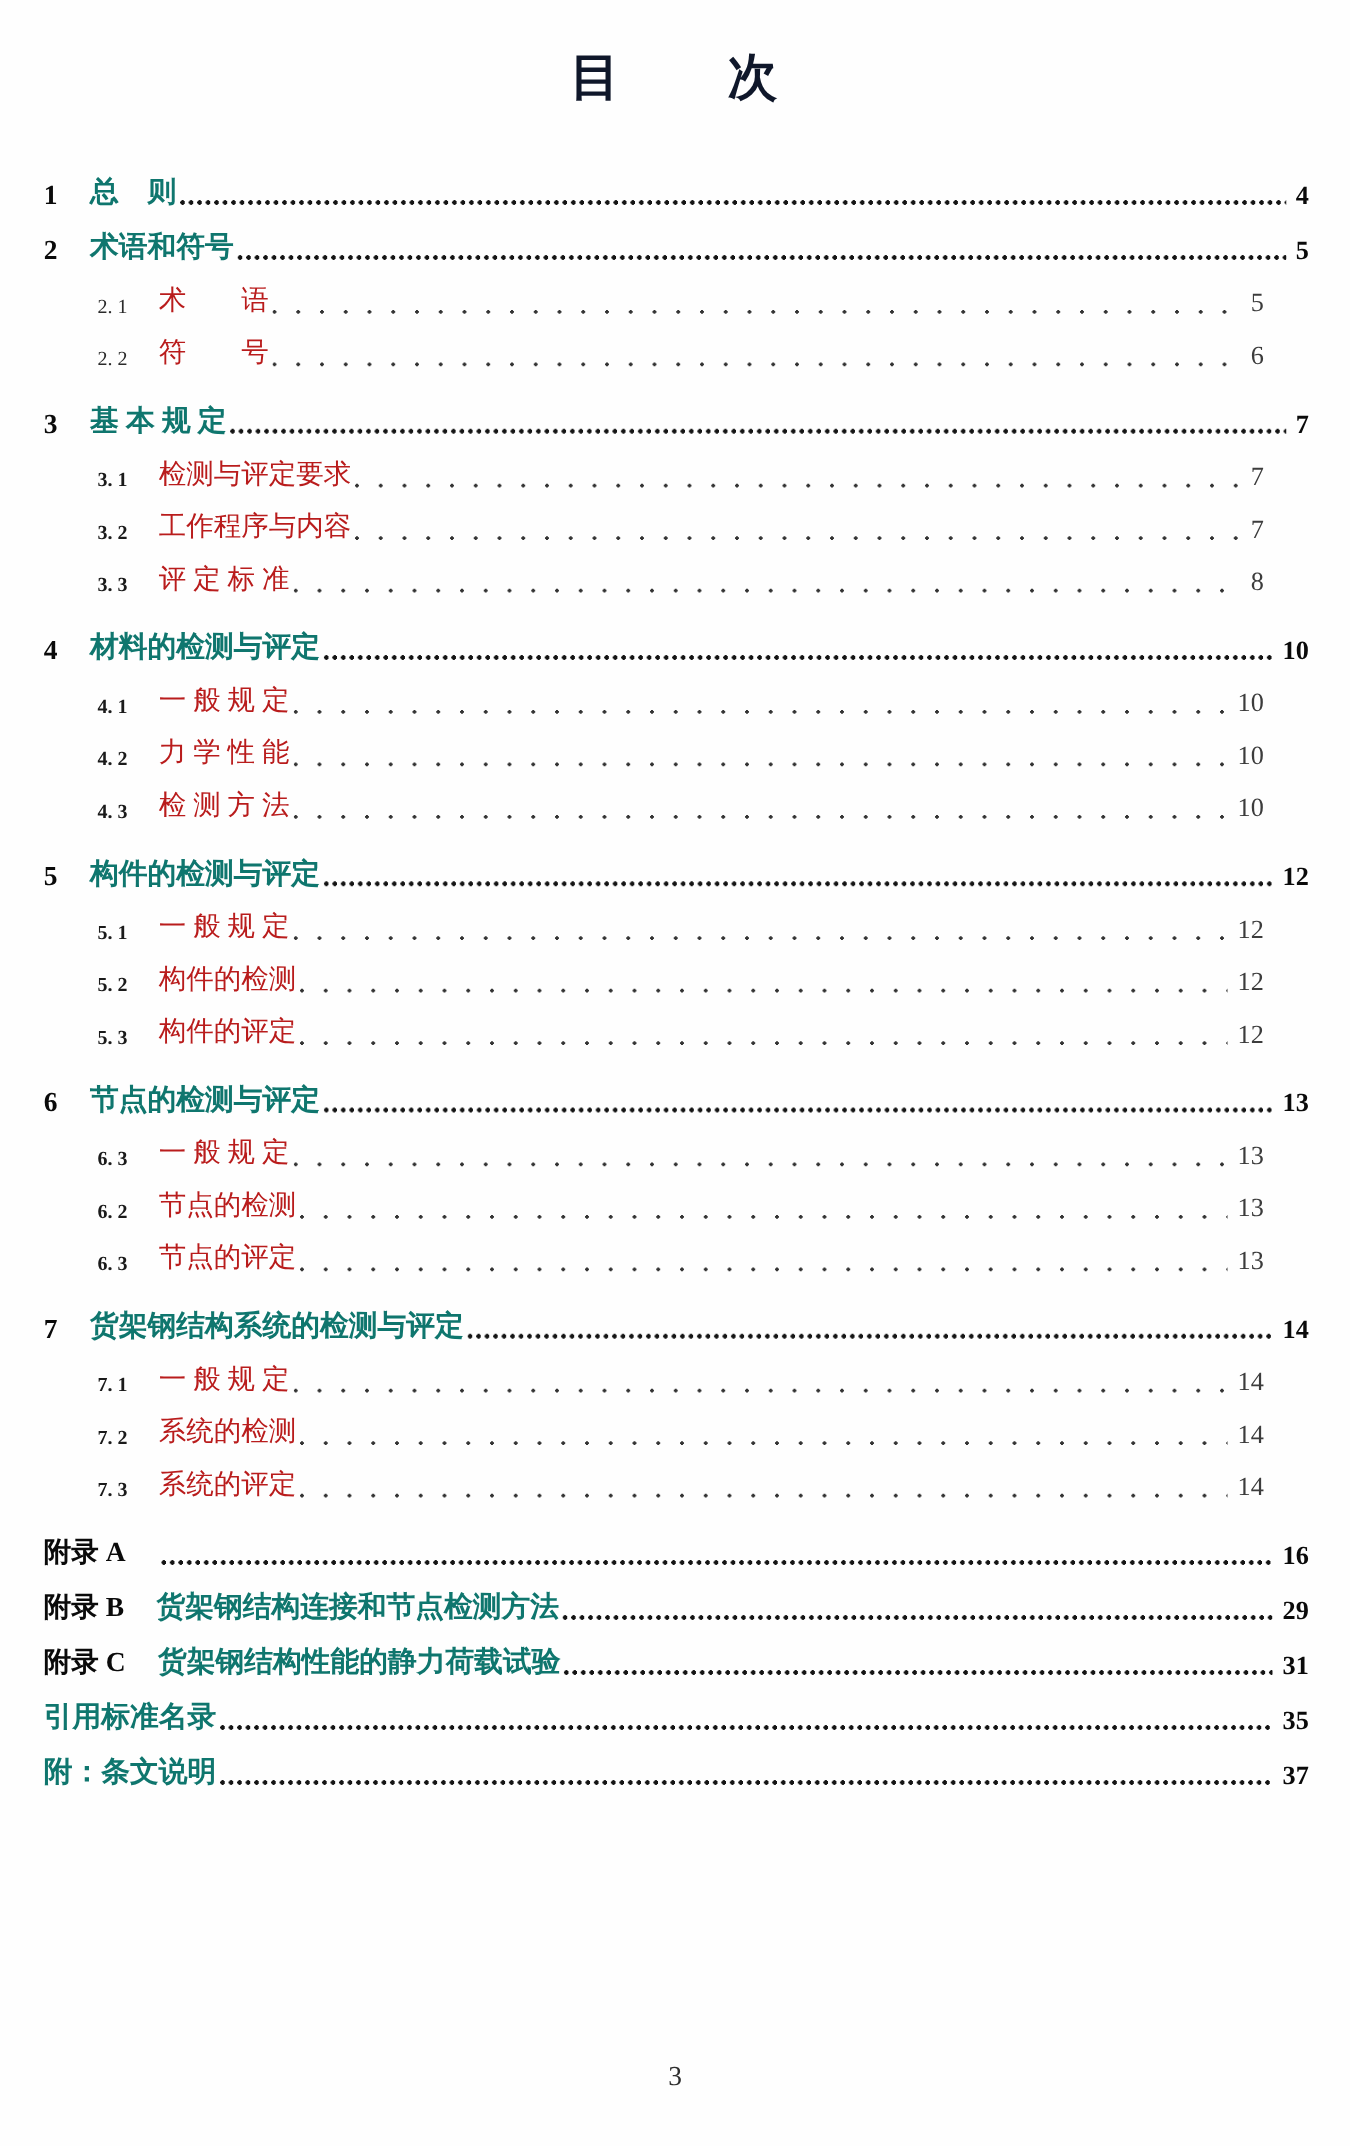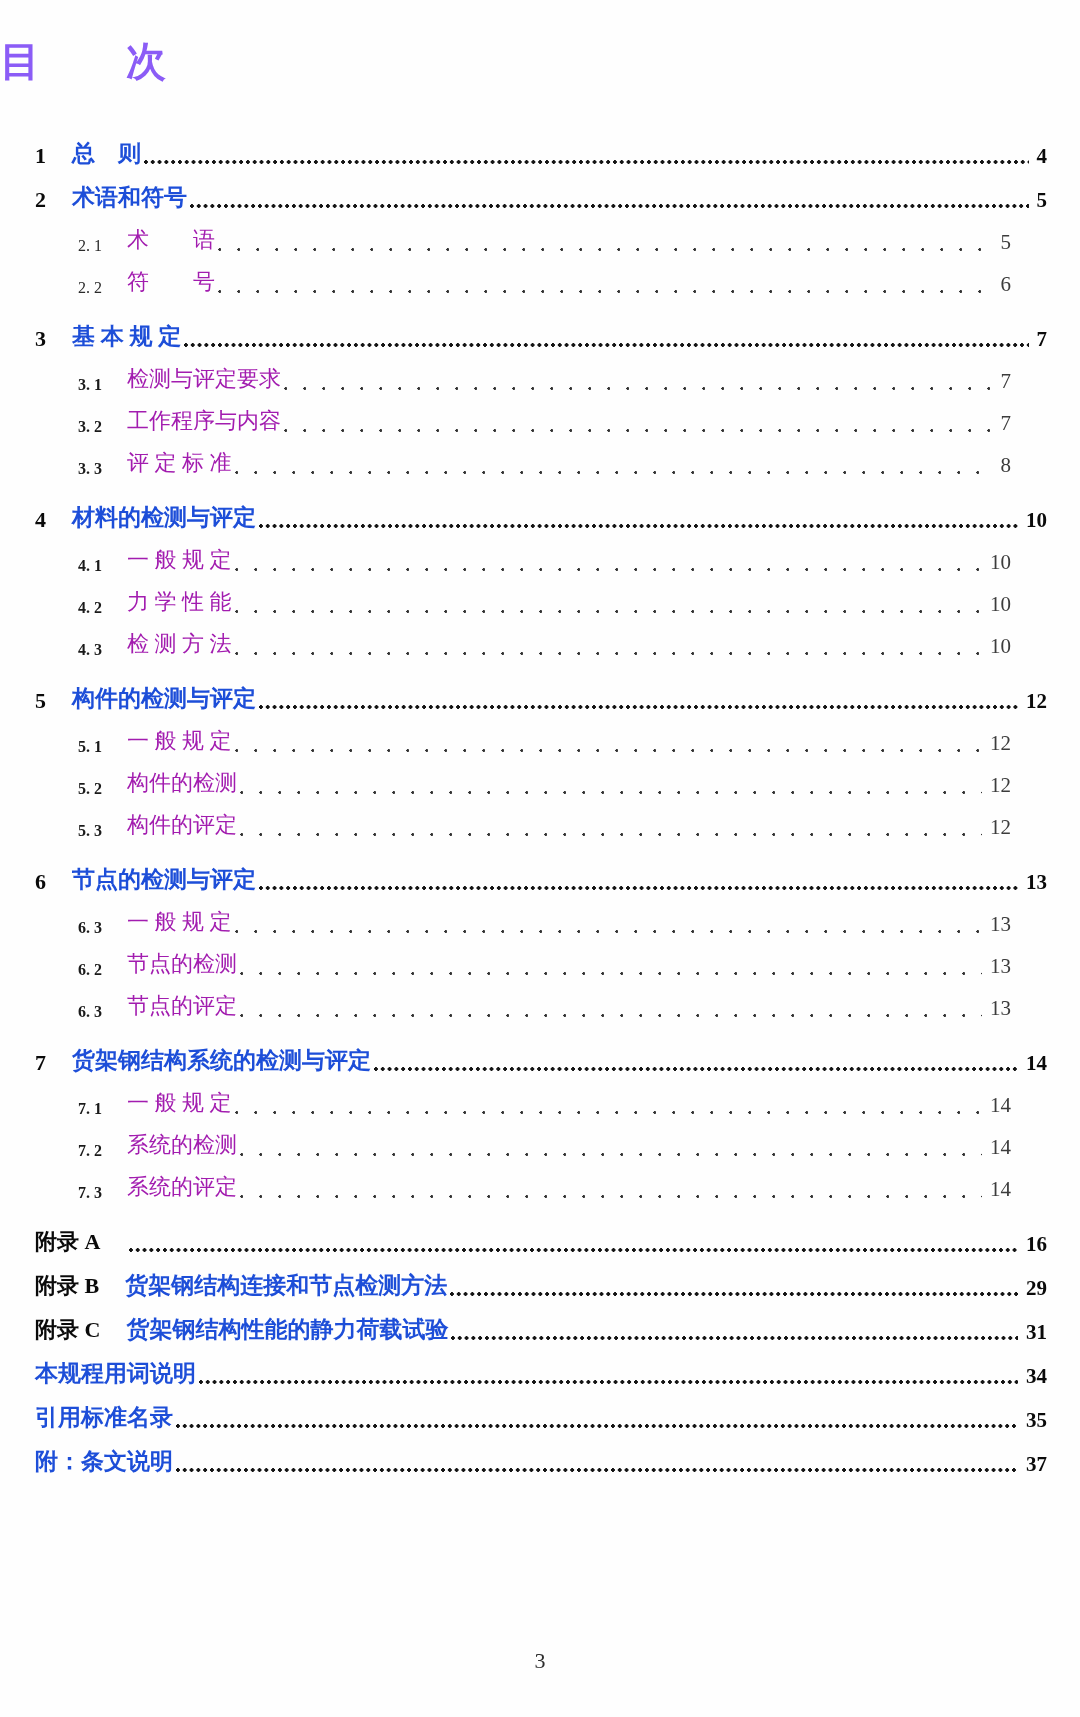--- a/index.html
+++ b/index.html
@@ -7,24 +7,25 @@
     width: 1080px; height: 1717px;
     background: #fefefe;
     position: relative;
     font-family: "Liberation Serif", "DejaVu Serif", serif;
     color: #111;
     overflow: hidden;
   }
   .page-title {
     position: absolute;
     top: 34px; left: 0; right: 0;
+    text-align: center;
     font-size: 40px;
     font-weight: bold;
     letter-spacing: 2px;
-    color: #8b5cf6;
+    color: #0f172a;
     margin: 0;
   }
   .toc {
     position: absolute;
     left: 35px; right: 33px; top: 134px;
   }
   .row {
     display: flex;
     align-items: flex-end;
     height: 42px;
@@ -40,42 +41,42 @@
     min-width: 37px;
     white-space: nowrap;
     color: #0a0a0a;
   }
   .row.h1.appendix .num { min-width: 0; margin-right: 26px; }
   .row.h1.appendix .num:empty { margin-right: 0; }
   .row.h1 .label {
     font-weight: bold;
     font-size: 23px;
     white-space: nowrap;
-    color: #1d4ed8;
+    color: #0f766e;
   }
   .row.h1 .page {
     font-weight: bold;
     font-size: 21px;
     color: #0a0a0a;
     white-space: nowrap;
   }
 
   .row.h2 { margin-left: 43px; margin-right: 36px; }
   .row.h2 .num {
     font-weight: bold;
     font-size: 16px;
     min-width: 49px;
     white-space: nowrap;
     color: #1a1a1a;
   }
   .row.h2 .num.light { font-weight: normal; color: #2a2a2a; }
   .row.h2 .label {
     font-size: 22px;
     white-space: nowrap;
-    color: #a21caf;
+    color: #b91c1c;
   }
   .row.h2 .page {
     font-size: 21px;
     color: #3c3c3c;
     white-space: nowrap;
   }
 
   .leader {
     flex: 1;
     padding-bottom: 0;
@@ -266,26 +267,20 @@
     <span class="page">29</span>
   </div>
     <div class="row h1 appendix">
     <span class="num">附录 C</span>
     <span class="label">货架钢结构性能的静力荷载试验</span>
     <span class="leader"></span>
     <span class="page">31</span>
   </div>
     <div class="row h1 appendix">
     <span class="num"></span>
-    <span class="label">本规程用词说明</span>
-    <span class="leader"></span>
-    <span class="page">34</span>
-  </div>
-    <div class="row h1 appendix">
-    <span class="num"></span>
     <span class="label">引用标准名录</span>
     <span class="leader"></span>
     <span class="page">35</span>
   </div>
     <div class="row h1 appendix">
     <span class="num"></span>
     <span class="label">附：条文说明</span>
     <span class="leader"></span>
     <span class="page">37</span>
   </div>

